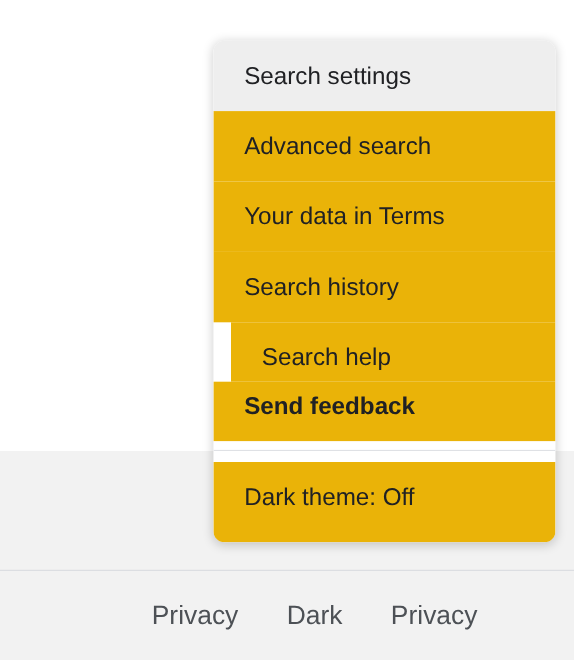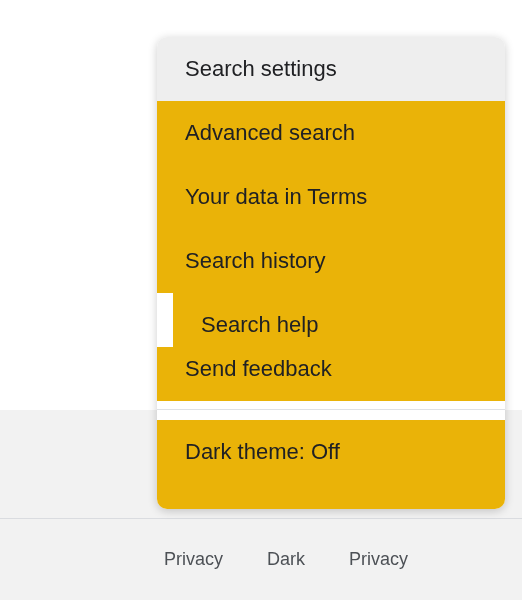--- a/index.html
+++ b/index.html
@@ -43,29 +43,29 @@
       height: 81px;
       display: flex;
       align-items: center;
       justify-content: center;
       gap: 44px;
       padding-left: 50px;
     }
     
     .footer-link {
       color: #4d5156;
-      font-size: 18px;
+      font-size: 24px;
       cursor: pointer;
     }
     
     .popup-menu {
       position: absolute;
       top: 37px;
       right: 17px;
-      width: 348px;
+      width: 311px;
       background: #fff;
       border-radius: 10px;
       box-shadow: 0 2px 10px rgba(0,0,0,0.2);
       overflow: hidden;
     }
     
     .menu-item {
       padding: 19px 26px 19px 28px;
       font-size: 22px;
       color: #202124;
@@ -77,30 +77,31 @@
       background: #eeeeee;
     }
     
     .menu-item.tight-bottom {
       padding-bottom: 9px;
       margin-left: 16px;
     }
     
     .menu-item.tight-top {
       padding-top: 9px;
+      font-weight: bold;
     }
     
     .menu-separator {
       height: 1px;
       background: #dfe1e5;
       margin: 8px 0 10px 0;
     }
     
     .menu-item.last {
-      padding-bottom: 44px;
+      padding-bottom: 28px;
     }
   </style>
 </head>
 <body>
 
 <div class="footer-band"></div>
 <div class="footer-divider"></div>
 
 <div class="footer-links">
   <span class="footer-link">Privacy</span>

